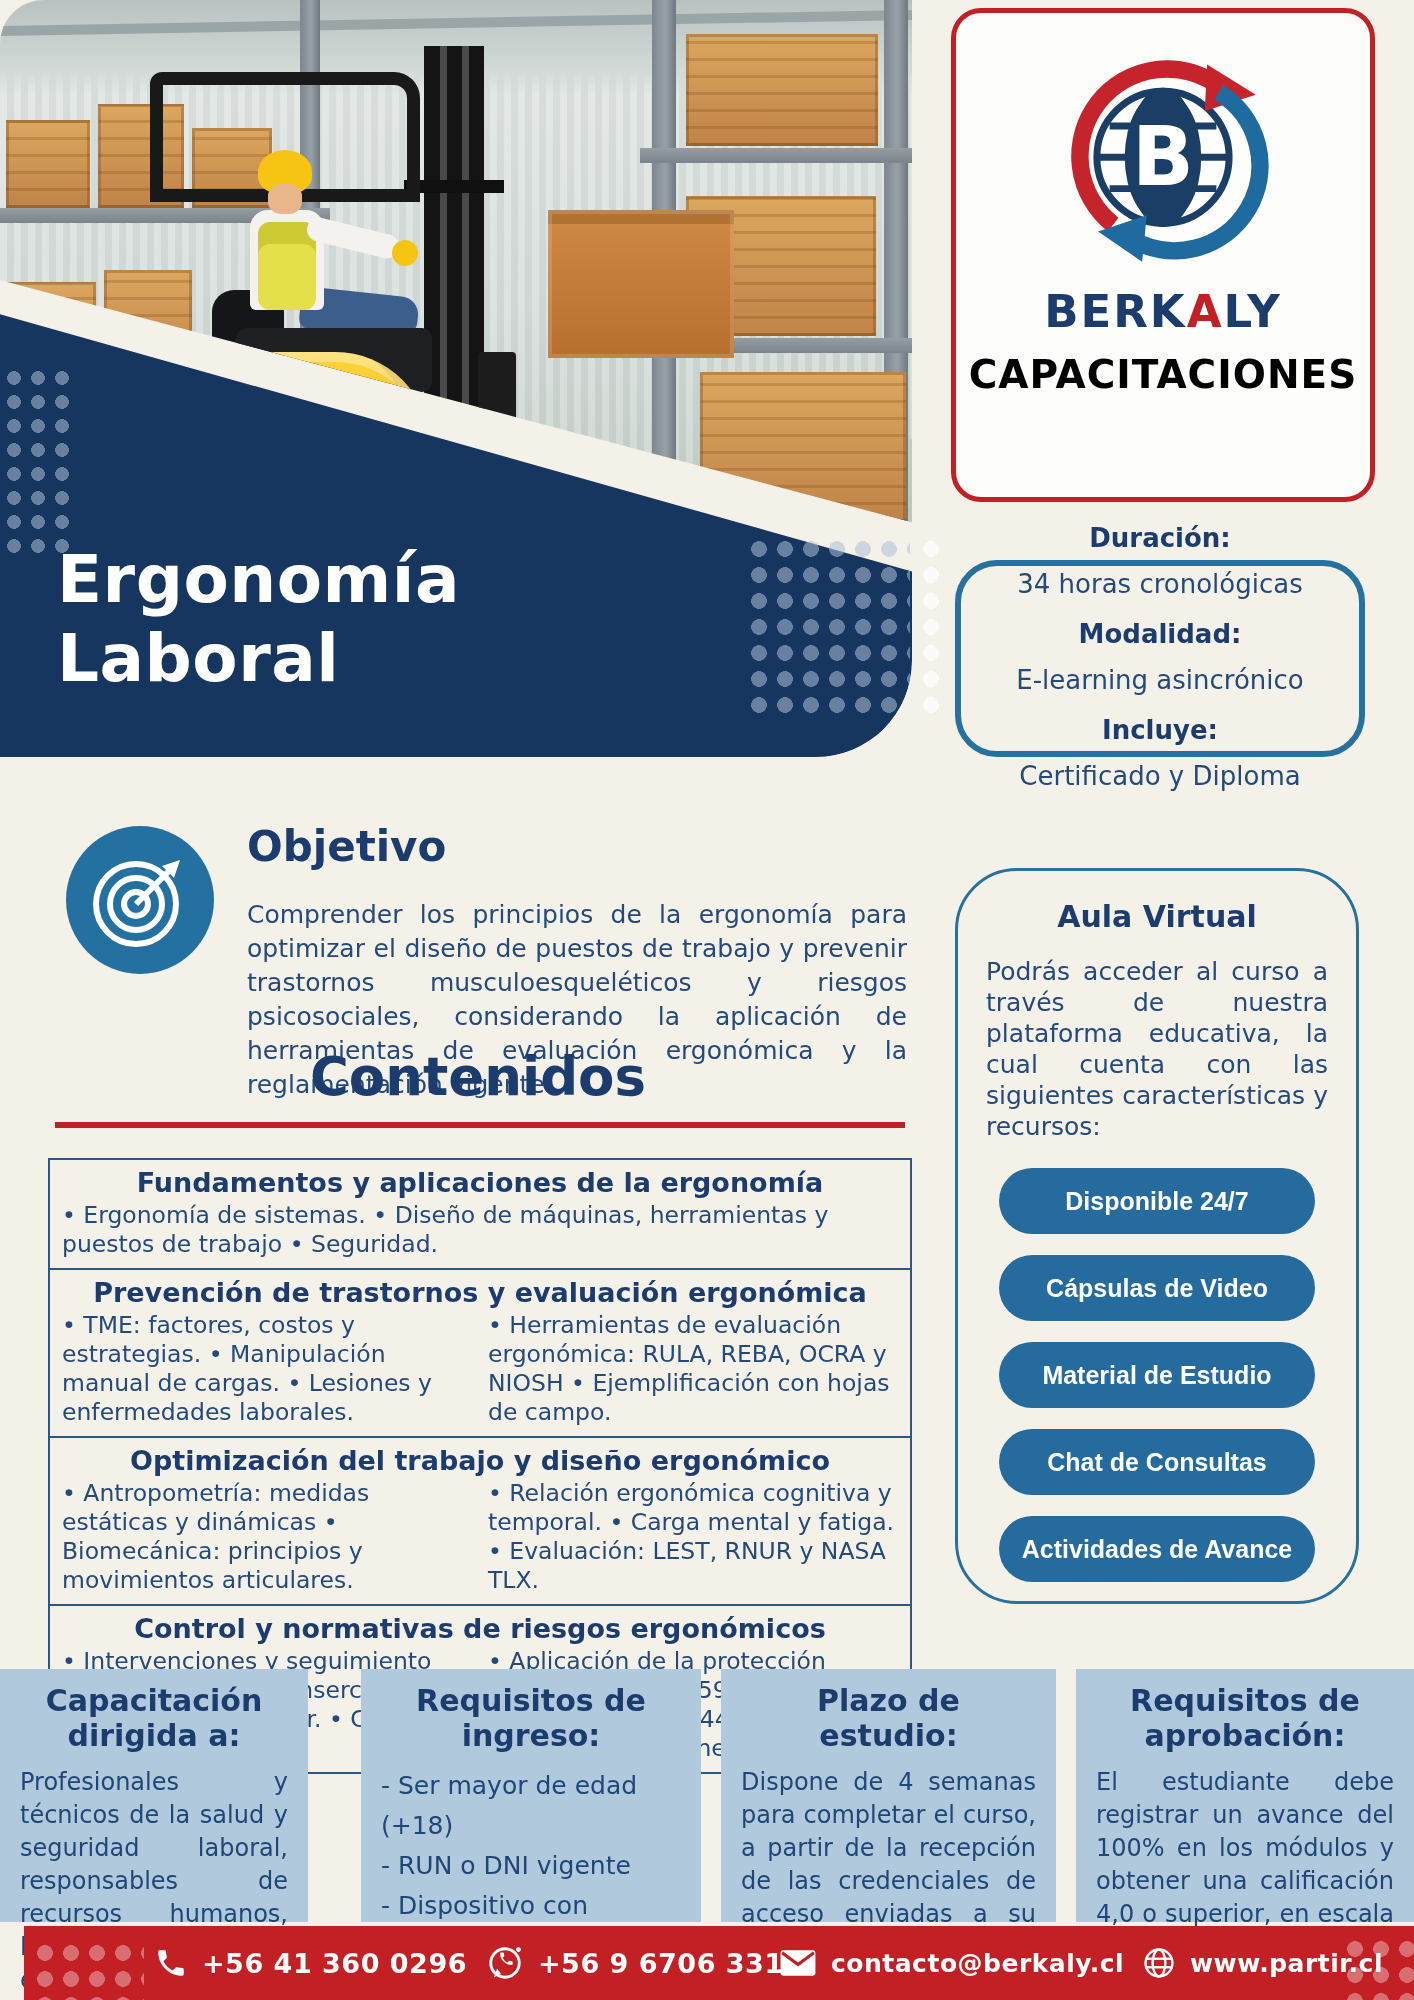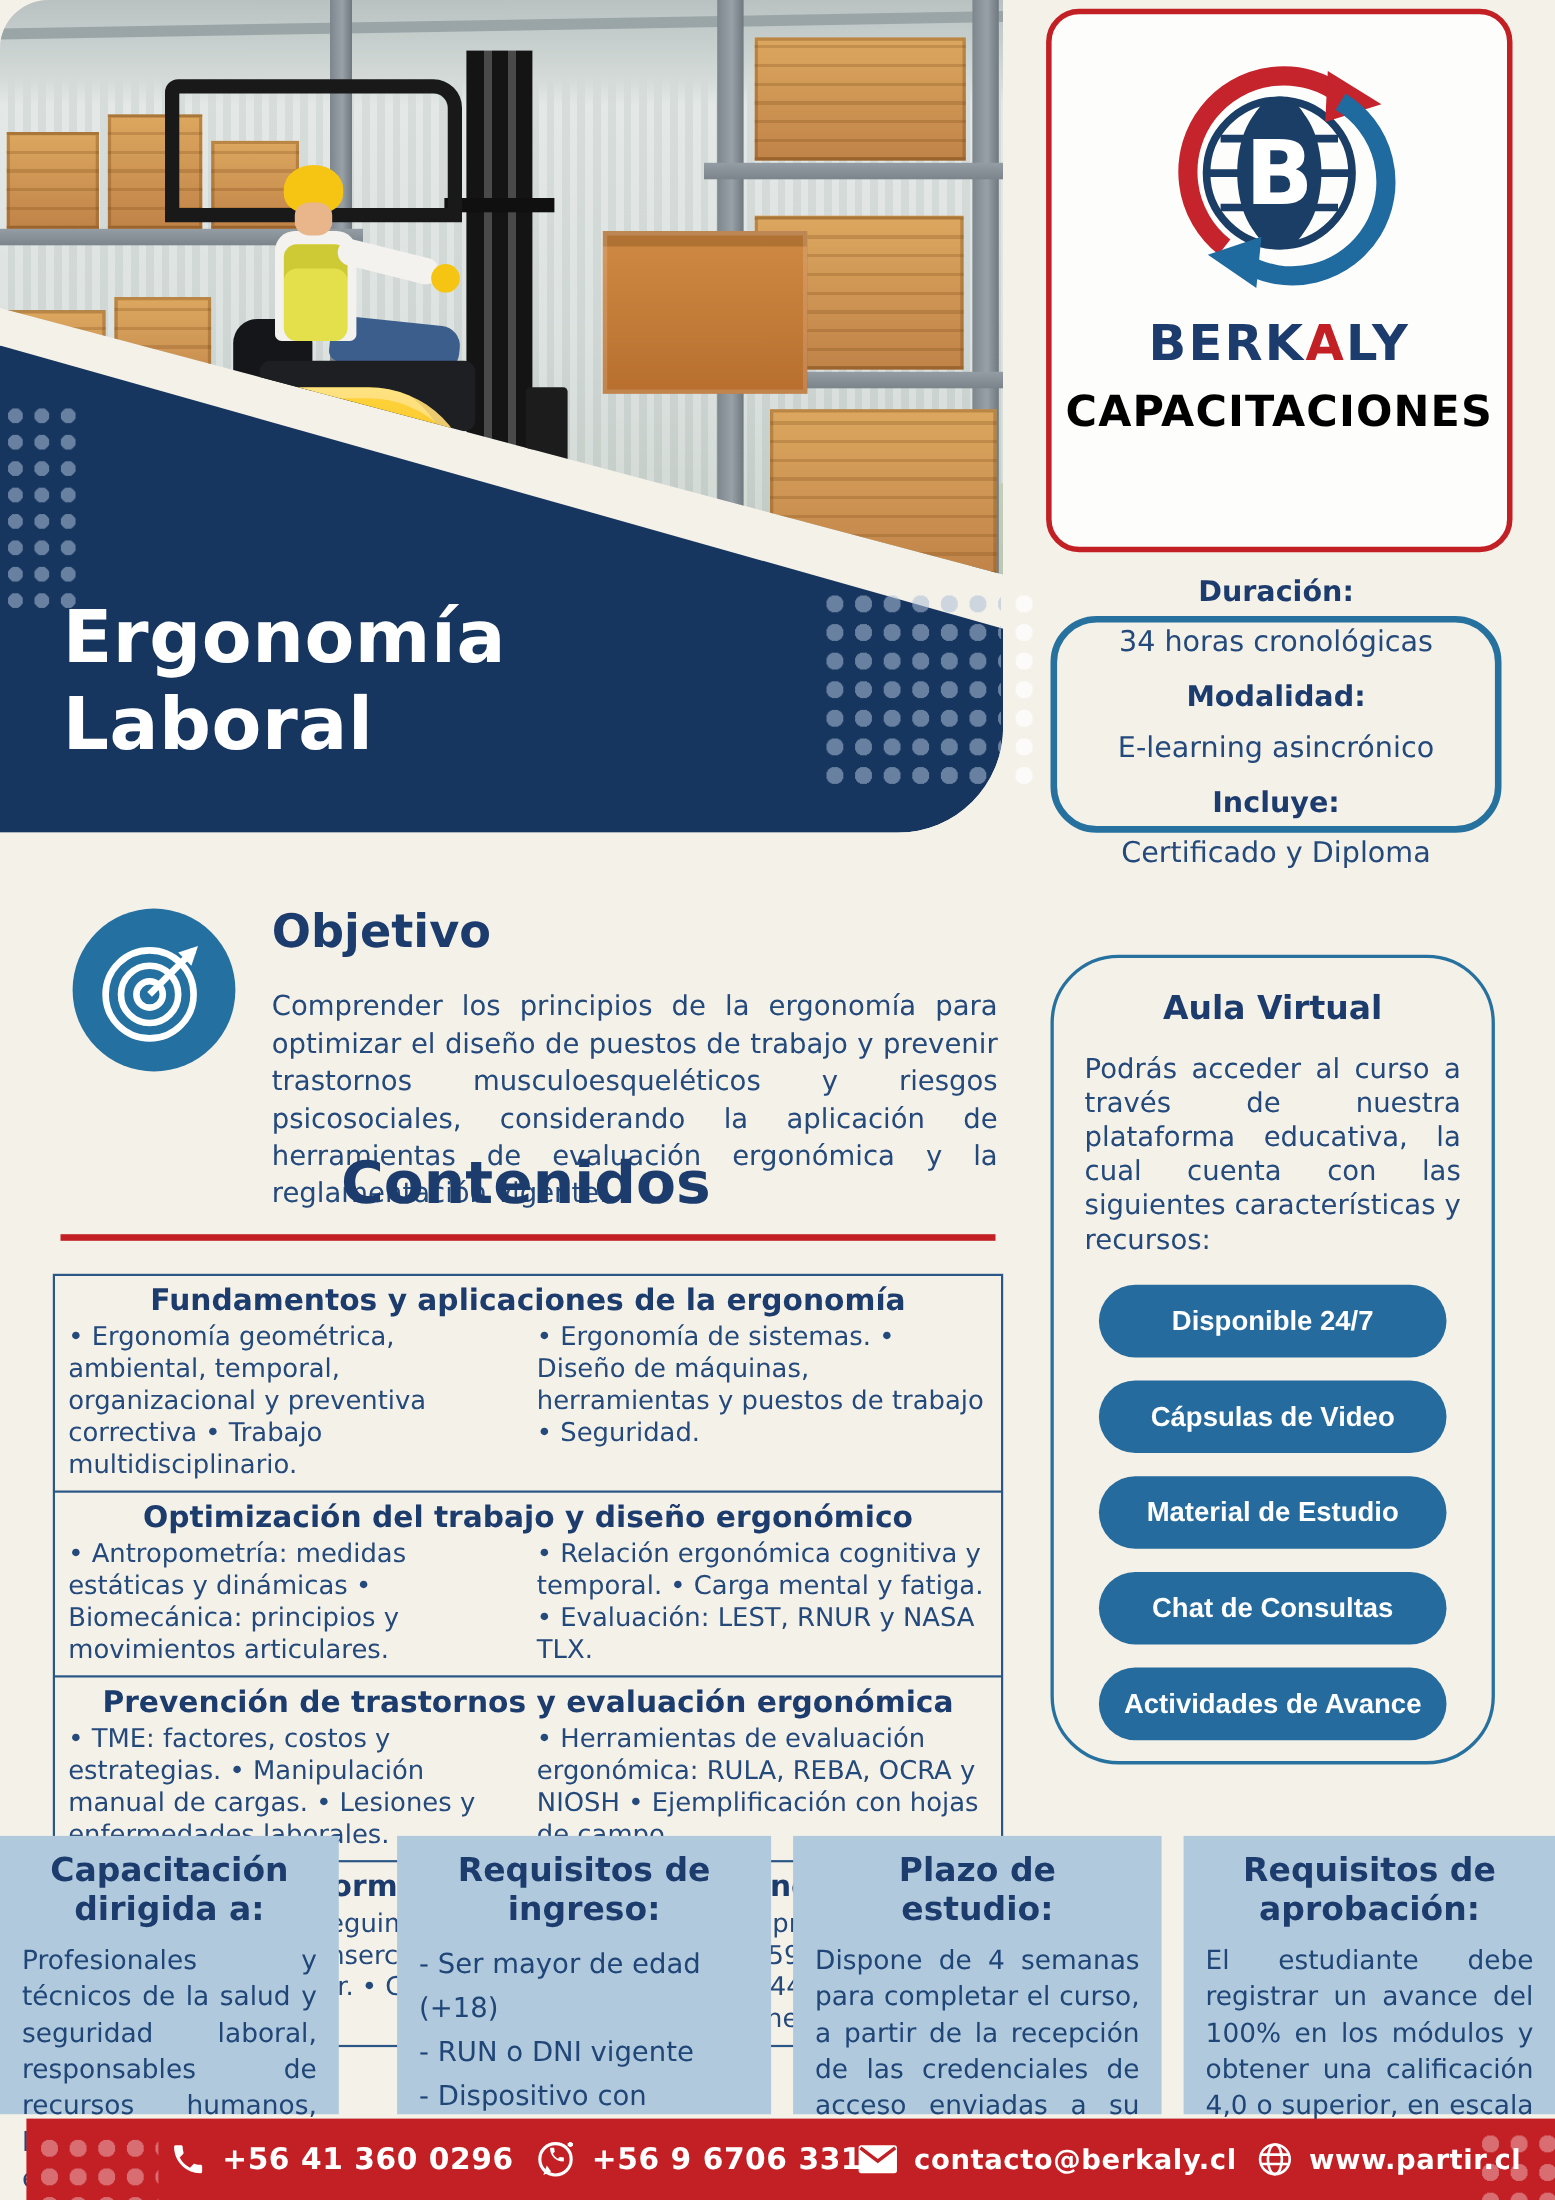--- a/index.html
+++ b/index.html
@@ -207,36 +207,35 @@
   </div>
   <div class="obj-heading">Objetivo</div>
   <div class="obj-body">Comprender los principios de la ergonomía para optimizar el diseño de puestos de trabajo y prevenir trastornos musculoesqueléticos y riesgos psicosociales, considerando la aplicación de herramientas de evaluación ergonómica y la reglamentación vigente.</div>
 
   <div class="cont-heading">Contenidos</div>
   <div class="cont-underline"></div>
   <div class="cont-table">
     <div class="cont-section">
       <div class="cont-title">Fundamentos y aplicaciones de la ergonomía</div>
       <div class="cont-cols">
-        <div class="cont-col left">• Ergonomía geométrica, ambiental, temporal, organizacional y preventiva correctiva • Trabajo multidisciplinario.</div>
         <div class="cont-col right">• Ergonomía de sistemas. • Diseño de máquinas, herramientas y puestos de trabajo • Seguridad.</div>
+      </div>
+    </div>
+    <div class="cont-section">
+      <div class="cont-title">Prevención de trastornos y evaluación ergonómica</div>
+      <div class="cont-cols">
+        <div class="cont-col left">• TME: factores, costos y estrategias. • Manipulación manual de cargas. • Lesiones y enfermedades laborales.</div>
+        <div class="cont-col right">• Herramientas de evaluación ergonómica: RULA, REBA, OCRA y NIOSH • Ejemplificación con hojas de campo.</div>
       </div>
     </div>
     <div class="cont-section">
       <div class="cont-title">Optimización del trabajo y diseño ergonómico</div>
       <div class="cont-cols">
         <div class="cont-col left">• Antropometría: medidas estáticas y dinámicas • Biomecánica: principios y movimientos articulares.</div>
         <div class="cont-col right">• Relación ergonómica cognitiva y temporal. • Carga mental y fatiga. • Evaluación: LEST, RNUR y NASA TLX.</div>
-      </div>
-    </div>
-    <div class="cont-section">
-      <div class="cont-title">Prevención de trastornos y evaluación ergonómica</div>
-      <div class="cont-cols">
-        <div class="cont-col left">• TME: factores, costos y estrategias. • Manipulación manual de cargas. • Lesiones y enfermedades laborales.</div>
-        <div class="cont-col right">• Herramientas de evaluación ergonómica: RULA, REBA, OCRA y NIOSH • Ejemplificación con hojas de campo.</div>
       </div>
     </div>
     <div class="cont-section">
       <div class="cont-title">Control y normativas de riesgos ergonómicos</div>
       <div class="cont-cols">
         <div class="cont-col left">• Intervenciones y seguimiento de programas. • Reinserción laboral del trabajador. • Costos asociados</div>
         <div class="cont-col right">• Aplicación de la protección laboral • Decreto 594 • Ley 20.001 • Ley 16.744 • Ley 21.561 • Otras disposiciones.</div>
       </div>
     </div>
   </div>

